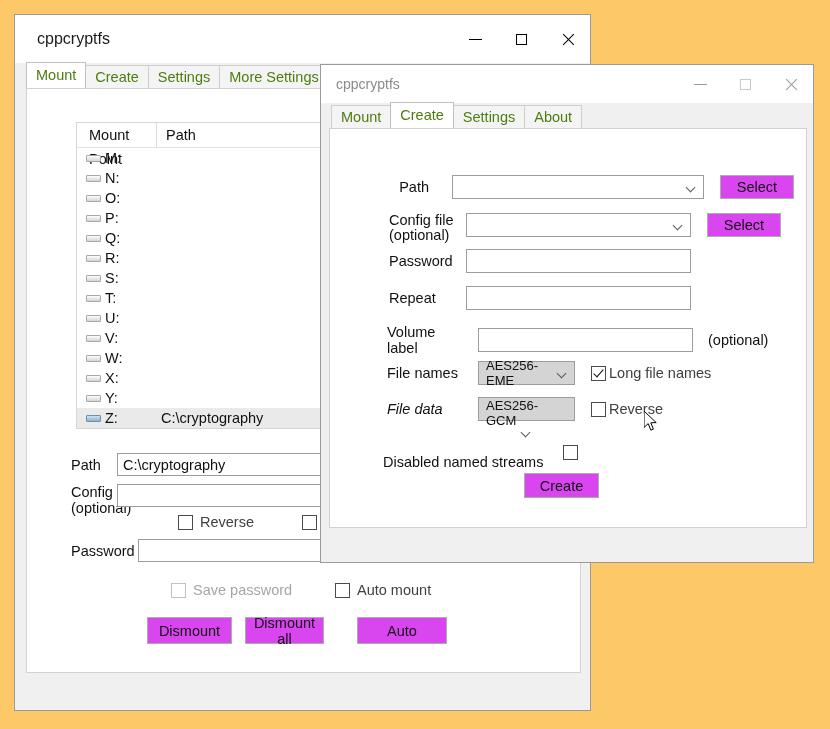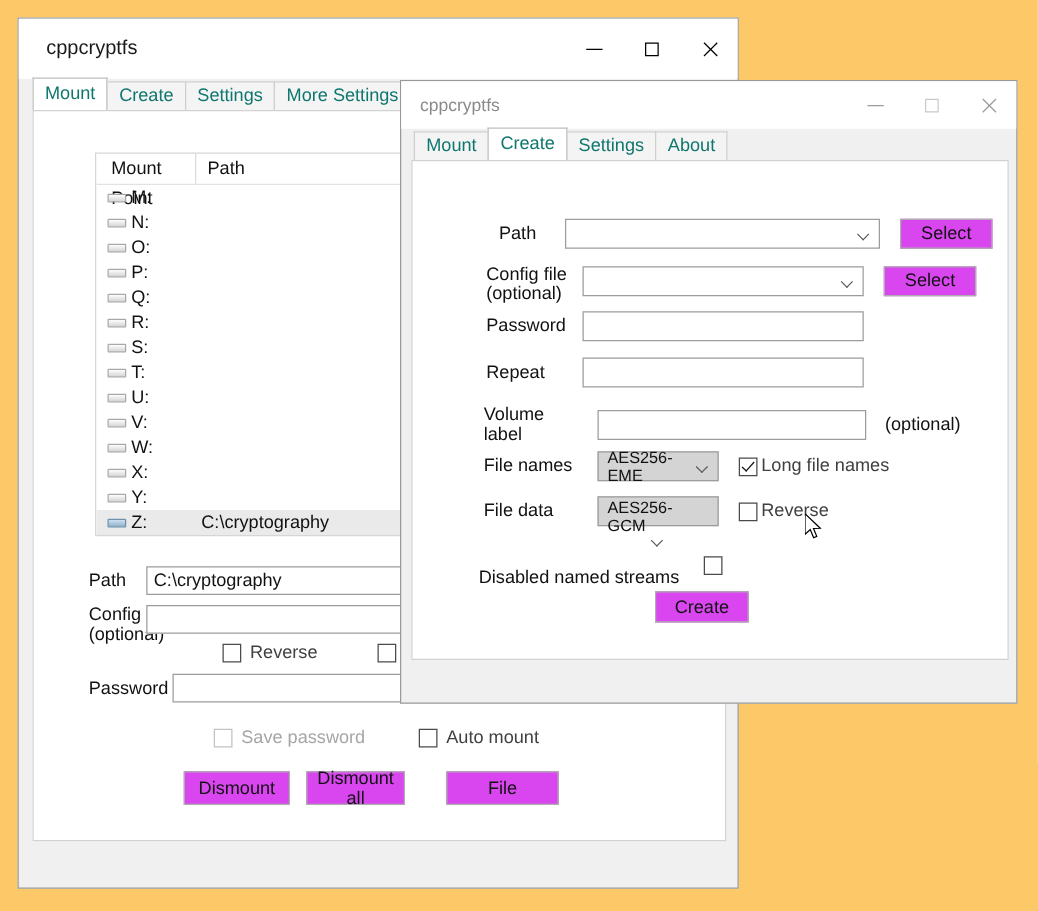--- a/index.html
+++ b/index.html
@@ -73,21 +73,21 @@
 
   
   .tabstrip {
     display: flex;
     align-items: flex-end;
     height: 25px;
     box-sizing: border-box;
   }
   .tab {
     font-size: 14.5px;
-    color: #0f766e;
+    color: #4d7c0f;
     padding: 3px 9px 4px 9px;
     border: 1px solid #cfcfcf;
     border-bottom: none;
     background: #f4f4f4;
     box-sizing: border-box;
     line-height: 17px;
     margin-right: -1px;
     height: 23px;
     white-space: nowrap;
   }
@@ -453,21 +453,21 @@
         <span class="cbx-label disabled">Save password</span>
       </div>
 
       <div class="row" style="left:308px; top:143px;">
         <span class="cbx"></span>
         <span class="cbx-label">Auto mount</span>
       </div>
 
       <div class="btn" style="position:absolute; left:120px; top:178px; width:85px; height:27px;">Dismount</div>
       <div class="btn" style="position:absolute; left:218px; top:178px; width:79px; height:27px;">Dismount all</div>
-      <div class="btn" style="position:absolute; left:330px; top:178px; width:90px; height:27px;">File</div>
+      <div class="btn" style="position:absolute; left:330px; top:178px; width:90px; height:27px;">Auto</div>
     </div>
 
   </div>
 </div>
 
 <div class="window inactive" id="create-window">
 
   <div class="titlebar">
     <div class="title-text">cppcryptfs</div>
     <div class="win-btns">
@@ -531,21 +531,21 @@
       <span class="lbl" style="width:80px;">File names</span>
       <span class="combo grey" style="width:97px; margin-left:11px;">
         <span>AES256-EME</span>
         <span class="chev"></span>
       </span>
       <span class="cbx checked" style="margin-left:16px;"></span>
       <span class="cbx-label" style="margin-left:3px;">Long file names</span>
     </div>
 
     <div class="cw-row" style="left:57px; top:268px;">
-      <span class="lbl" style="width:80px;">File data</span>
+      <span class="lbl" style="width:80px;font-style:italic;">File data</span>
       <span class="combo grey" style="width:97px; margin-left:11px;flex-direction:column;">
         <span>AES256-GCM</span>
         <span class="chev"></span>
       </span>
       <span class="cbx" style="margin-left:16px;"></span>
       <span class="cbx-label" style="margin-left:3px;">Reverse</span>
     </div>
 
     <div class="cw-row" style="left:53px; top:305px;">
       <span class="lbl" style="white-space:nowrap;margin-top:20px;">Disabled named streams</span>

